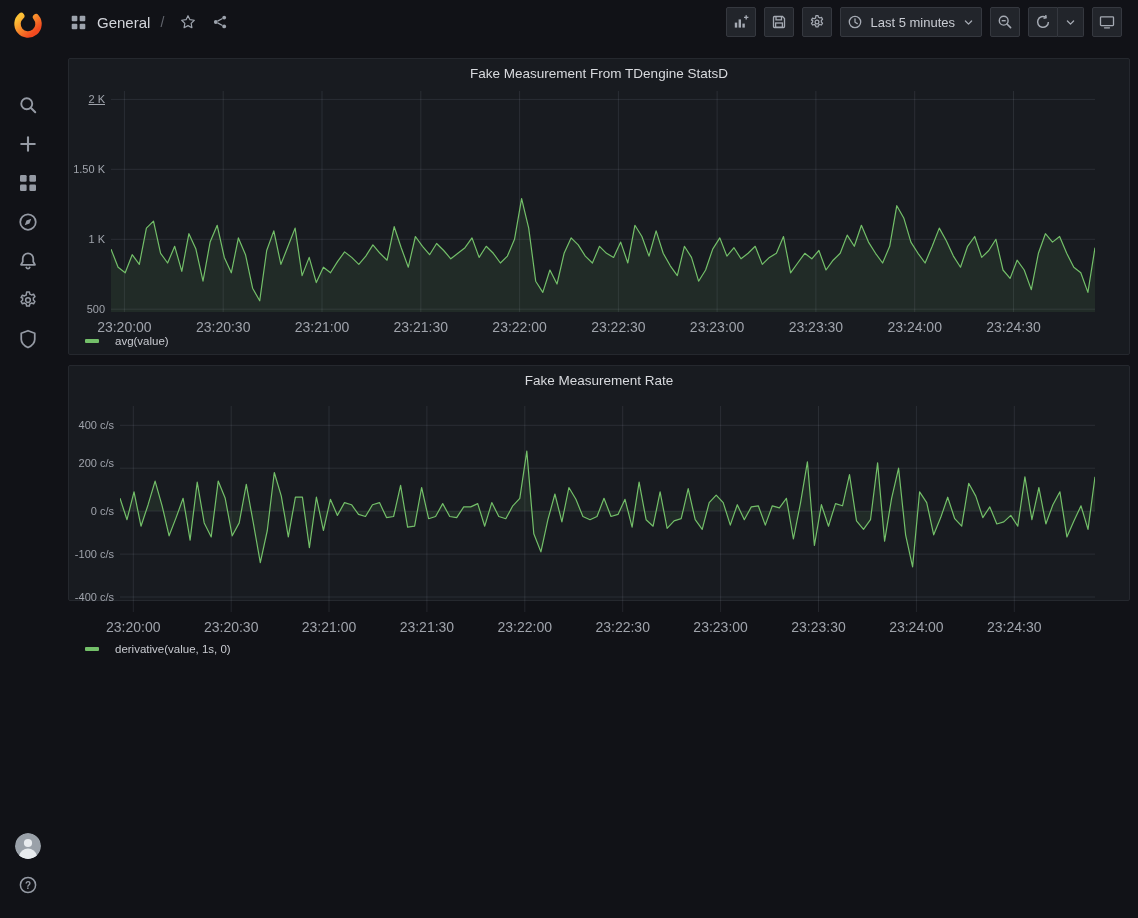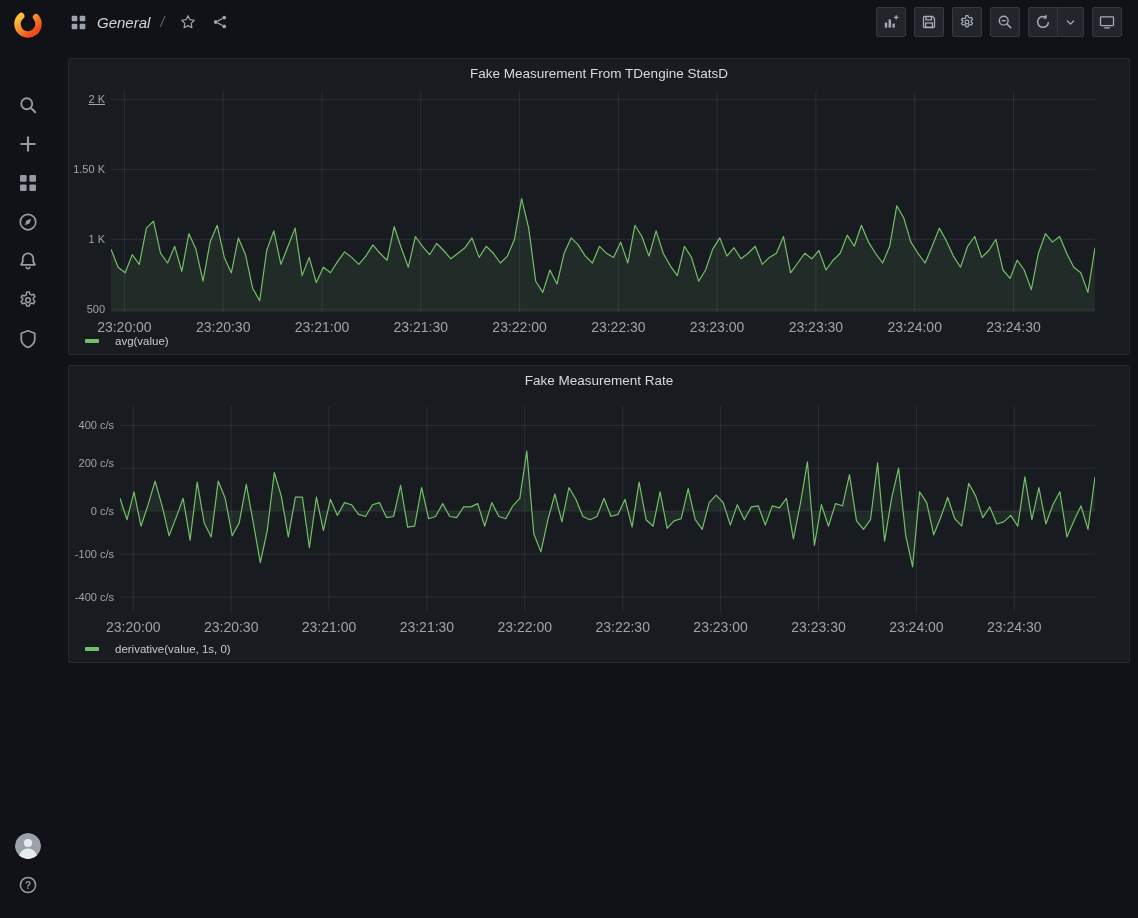--- a/index.html
+++ b/index.html
@@ -24,21 +24,21 @@
     color: #959aa4; cursor: pointer;
   }
   .side-bottom { position: absolute; bottom: 14px; left: 0; width: 55px; display: flex; flex-direction: column; }
   .avatar-wrap { width: 26px; height: 26px; border-radius: 50%; overflow: hidden; }
 
   
   .topbar {
     position: absolute; left: 55px; right: 0; top: 0; height: 44px;
     display: flex; align-items: center; padding: 0 16px 0 15px;
   }
-  .breadcrumb { display: flex; align-items: center; gap: 10px; flex: 1; min-width: 0; color: #9da3ad; font-style: italic; }
+  .breadcrumb { display: flex; align-items: center; gap: 10px; flex: 1; min-width: 0; color: #9da3ad; }
   .crumb-section { font-size: 15px; color: #d2d4da; cursor: pointer; }
   .crumb-sep { font-size: 14px; color: #62656d; }
   .crumb-title { font-size: 15px; font-weight: 600; color: #e6e7ea; white-space: nowrap; }
   .crumb-action { margin-left: 6px; color: #9da3ad; cursor: pointer; display: flex; align-items: center; }
 
   .controls { display: flex; align-items: center; gap: 8px; }
   .tb-btn {
     height: 30px; min-width: 30px; padding: 0 6px;
     background: #22252b; border: 1px solid #35383f; border-radius: 2px;
     display: flex; align-items: center; justify-content: center; gap: 7px;
@@ -49,21 +49,21 @@
   .btn-group .tb-btn:first-child { border-radius: 2px 0 0 2px; }
   .btn-group .tb-btn:last-child { border-radius: 0 2px 2px 0; border-left: none; min-width: 26px; padding: 0 4px; }
 
   
   .dashboard { position: absolute; left: 55px; top: 44px; right: 0; bottom: 0; padding: 14px 8px 12px 13px; }
   .panel {
     position: relative; width: 1062px;
     background: #181b20; border: 1px solid #25282e; border-radius: 2px;
   }
   #panel-0 { height: 297px; margin-bottom: 10px; }
-  #panel-1 { height: 298px; }
+  #panel-1 { height: 236px; }
   .panel-title {
     position: absolute; top: 0; left: 0; right: 0; height: 28px;
     display: flex; align-items: center; justify-content: center;
     font-size: 13.5px; font-weight: 500; color: #d8dade; cursor: pointer;
   }
   .plot { position: absolute; cursor: crosshair; }
   #panel-0 .plot { left: 42px; top: 32px; width: 984px; height: 221px; }
   #panel-1 .plot { left: 51px; top: 40px; width: 975px; height: 206px; }
   .plot svg { display: block; }
 
@@ -198,20 +198,30 @@
       <svg viewBox="0 0 16 16" width="16" height="16">
         <path d="M2.5 3.5a1 1 0 0 1 1-1h8l2 2v8a1 1 0 0 1-1 1h-9a1 1 0 0 1-1-1z" fill="none" stroke="currentColor" stroke-width="1.3"></path>
         <path d="M5 2.8v3h5.5v-3" fill="none" stroke="currentColor" stroke-width="1.3"></path>
         <rect x="4.6" y="9" width="6.8" height="4.3" fill="none" stroke="currentColor" stroke-width="1.3"></rect>
       </svg>
     </div>
     <div class="tb-btn">
       <svg viewBox="0 0 16 16" width="16" height="16">
         <path d="M6.9 1.6h2.2l.35 1.7c.5.15.97.4 1.38.7l1.64-.6 1.1 1.9-1.3 1.15c.05.25.08.5.08.78s-.03.53-.08.78l1.3 1.15-1.1 1.9-1.64-.6c-.41.3-.88.55-1.38.7l-.35 1.7H6.9l-.35-1.7c-.5-.15-.97-.4-1.38-.7l-1.64.6-1.1-1.9 1.3-1.15a4.9 4.9 0 0 1-.08-.78c0-.27.03-.53.08-.78L2.43 6.07l1.1-1.9 1.64.6c.41-.3.88-.55 1.38-.7z" fill="none" stroke="currentColor" stroke-width="1.2" stroke-linejoin="round"></path>
         <circle cx="8" cy="8" r="1.9" fill="none" stroke="currentColor" stroke-width="1.2"></circle>
+      </svg>
+    </div>
+    <div class="tb-btn">
+      <svg viewBox="0 0 16 16" width="16" height="16">
+        <circle cx="8" cy="8" r="5.7" fill="none" stroke="currentColor" stroke-width="1.3"></circle>
+        <path d="M8 4.8v3.4l2.3 1.4" fill="none" stroke="currentColor" stroke-width="1.3" stroke-linecap="round"></path>
+      </svg>
+      <span class="time-label">Last 5 minutes</span>
+      <svg viewBox="0 0 16 16" width="13" height="13">
+        <path d="M4.2 6.2L8 10l3.8-3.8" fill="none" stroke="currentColor" stroke-width="1.6" stroke-linecap="round" stroke-linejoin="round"></path>
       </svg>
     </div>
     <div class="tb-btn">
       <svg viewBox="0 0 16 16" width="16" height="16">
         <circle cx="6.7" cy="6.7" r="4.4" fill="none" stroke="currentColor" stroke-width="1.4"></circle>
         <path d="M4.7 6.7h4" stroke="currentColor" stroke-width="1.4"></path>
         <path d="M10 10l3.6 3.6" stroke="currentColor" stroke-width="1.6" stroke-linecap="round"></path>
       </svg>
     </div>
     <div class="btn-group">

